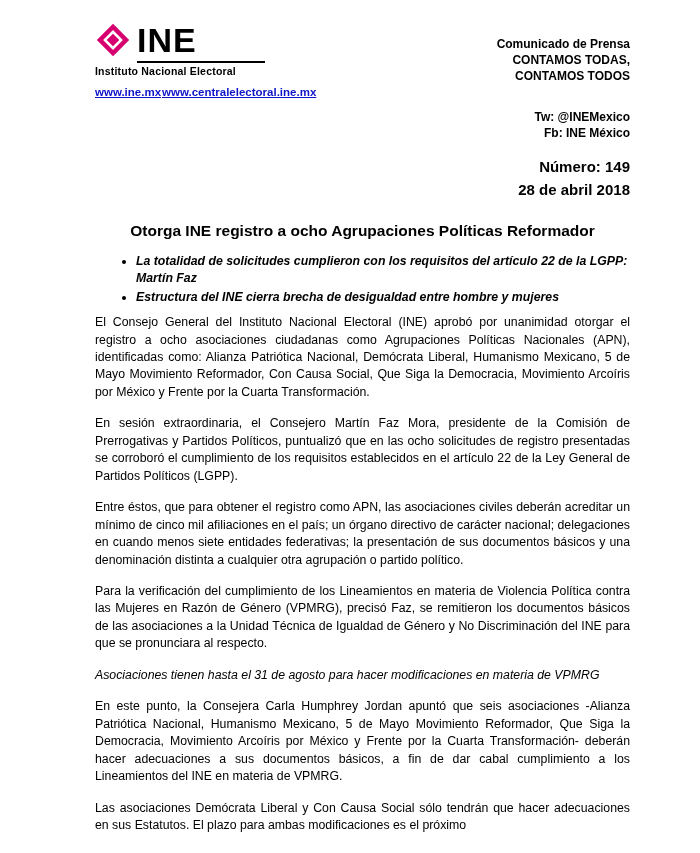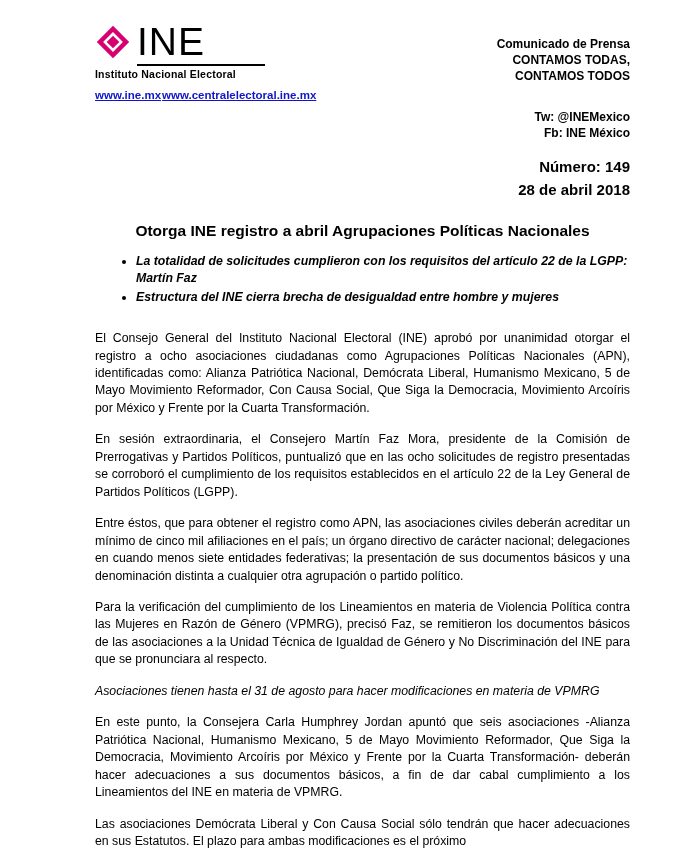--- a/index.html
+++ b/index.html
@@ -36,22 +36,22 @@
     display: flex;
     align-items: center;
   }
   .logo-mark {
     width: 36px;
     height: 36px;
     margin-right: 6px;
     flex: none;
   }
   .logo-text {
-    font-size: 39px;
-    font-weight: normal;
+    font-size: 34px;
+    font-weight: bold;
     letter-spacing: 1px;
     line-height: 1;
     color: #000;
   }
   .brand-sub {
     font-size: 10.5px;
     font-weight: bold;
     margin-top: 2px;
     letter-spacing: 0.2px;
   }
@@ -96,21 +96,21 @@
   
   h1.doc-title {
     text-align: center;
     font-size: 15.5px;
     font-weight: bold;
     margin: 20px 70px 12px 95px;
     line-height: 1.3;
   }
   
   ul.highlights {
-    margin: 0 70px 24px 118px;
+    margin: 0 70px 8px 118px;
     padding: 0 0 0 18px;
   }
   ul.highlights li {
     font-size: 12.3px;
     font-style: italic;
     font-weight: bold;
     line-height: 1.35;
     margin-bottom: 3px;
     text-align: left;
   }
@@ -164,21 +164,21 @@
         <div>Fb: INE México</div>
       </div>
     </div>
   </div>
 
   <div class="numdate">
     <div>Número: 149</div>
     <div>28 de abril 2018</div>
   </div>
 
-  <h1 class="doc-title">Otorga INE registro a abril Agrupaciones Políticas Nacionales</h1>
+  <h1 class="doc-title">Otorga INE registro a ocho Agrupaciones Políticas Reformador</h1>
 
   <ul class="highlights">
     <li>La totalidad de solicitudes cumplieron con los requisitos del artículo 22 de la LGPP: Martín Faz</li>
     <li>Estructura del INE cierra brecha de desigualdad entre hombre y mujeres</li>
   </ul>
 
   <div class="body">
     <p>El Consejo General del Instituto Nacional Electoral (INE) aprobó por unanimidad otorgar el registro a ocho asociaciones ciudadanas como Agrupaciones Políticas Nacionales (APN), identificadas como: Alianza Patriótica Nacional, Demócrata Liberal, Humanismo Mexicano, 5 de Mayo Movimiento Reformador, Con Causa Social, Que Siga la Democracia, Movimiento Arcoíris por México y Frente por la Cuarta Transformación.</p>
     <p>En sesión extraordinaria, el Consejero Martín Faz Mora, presidente de la Comisión de Prerrogativas y Partidos Políticos, puntualizó que en las ocho solicitudes de registro presentadas se corroboró el cumplimiento de los requisitos establecidos en el artículo 22 de la Ley General de Partidos Políticos (LGPP).</p>
     <p>Entre éstos, que para obtener el registro como APN, las asociaciones civiles deberán acreditar un mínimo de cinco mil afiliaciones en el país; un órgano directivo de carácter nacional; delegaciones en cuando menos siete entidades federativas; la presentación de sus documentos básicos y una denominación distinta a cualquier otra agrupación o partido político.</p>

